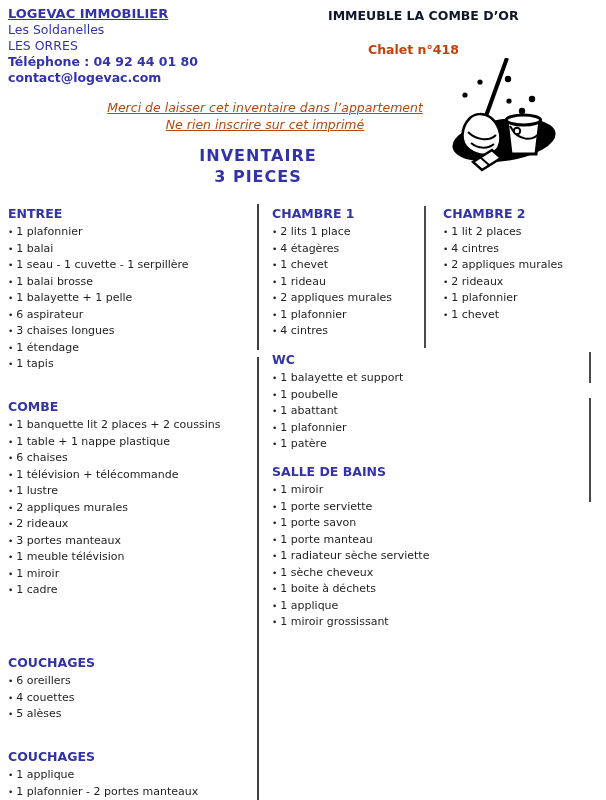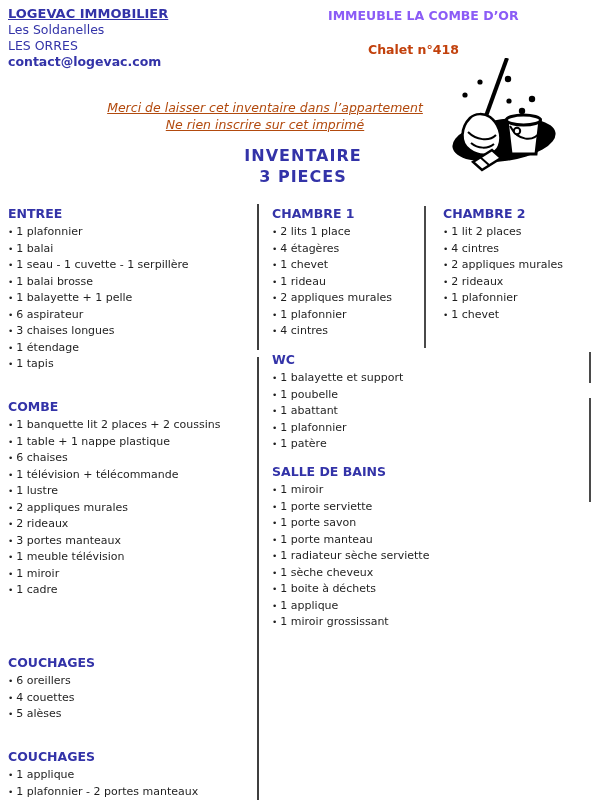--- a/index.html
+++ b/index.html
@@ -5,29 +5,29 @@
   html,body { margin:0; padding:0; background:#ffffff; }
   .page {
     position:relative; width:606px; height:800px; background:#ffffff;
     font-family:"DejaVu Sans", sans-serif; overflow:hidden;
   }
   
   .hl { position:absolute; left:8px; top:6px; color:#3333a8; font-size:12.5px; line-height:16px; }
   .hl .company { font-weight:bold; text-decoration:underline; font-size:13px; }
   .hl .bold { font-weight:bold; }
   
-  .hr-building { position:absolute; left:328px; top:8px; color:#8b5cf6; font-weight:bold; font-size:12.5px; }
+  .hr-building { position:absolute; left:328px; top:8px; color:#0f172a; font-weight:bold; font-size:12.5px; }
   .hr-chalet  { position:absolute; left:368px; top:42px; color:#c2410c; font-weight:bold; font-size:12.5px; }
   
   .notice { position:absolute; left:0; top:99px; width:530px; text-align:center;
             color:#b24a0e; font-style:italic; font-size:12.5px; line-height:17px; }
   .notice div { text-decoration:underline; }
   
   .title { position:absolute; left:0; top:145px; width:516px; text-align:center;
-           color:#3333a8; font-weight:bold; font-size:16px; line-height:21px; letter-spacing:1px;padding-left:45px; }
+           color:#3333a8; font-weight:bold; font-size:16px; line-height:21px; letter-spacing:1px; }
   
   .clipart { position:absolute; left:440px; top:58px; width:166px; height:130px; }
   
   .sec { position:absolute; white-space:nowrap; }
   .sec-title { color:#3333a8; font-weight:bold; font-size:12.5px; margin-bottom:3px; }
   .item { display:flex; align-items:baseline; font-size:11px; line-height:15.5px; color:#1f1f1f; }
   .item .bullet { margin-right:3px; font-size:9px; color:#1f1f1f; }
   
   .vline { position:absolute; width:2px; background:#3f3f3f; }
   .vl-center-a { left:257px; top:204px; height:146px; }
@@ -38,20 +38,21 @@
 </style>
 </head>
 <body>
 
 <div class="page">
 
   <div class="hl">
     <div class="company">LOGEVAC IMMOBILIER</div>
     <div>Les Soldanelles</div>
     <div>LES ORRES</div>
+    <div class="bold">Téléphone : 04 92 44 01 80</div>
     <div class="bold">contact@logevac.com</div>
   </div>
 
   <div class="hr-building">IMMEUBLE LA COMBE D’OR</div>
   <div class="hr-chalet">Chalet n°418</div>
 
   <div class="notice">
     <div>Merci de laisser cet inventaire dans l’appartement</div>
     <div>Ne rien inscrire sur cet imprimé</div>
   </div>

